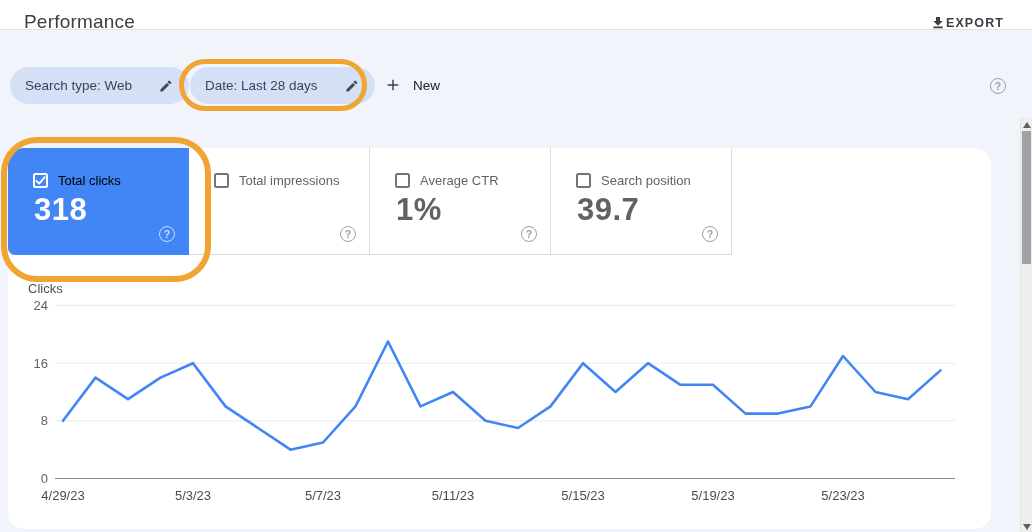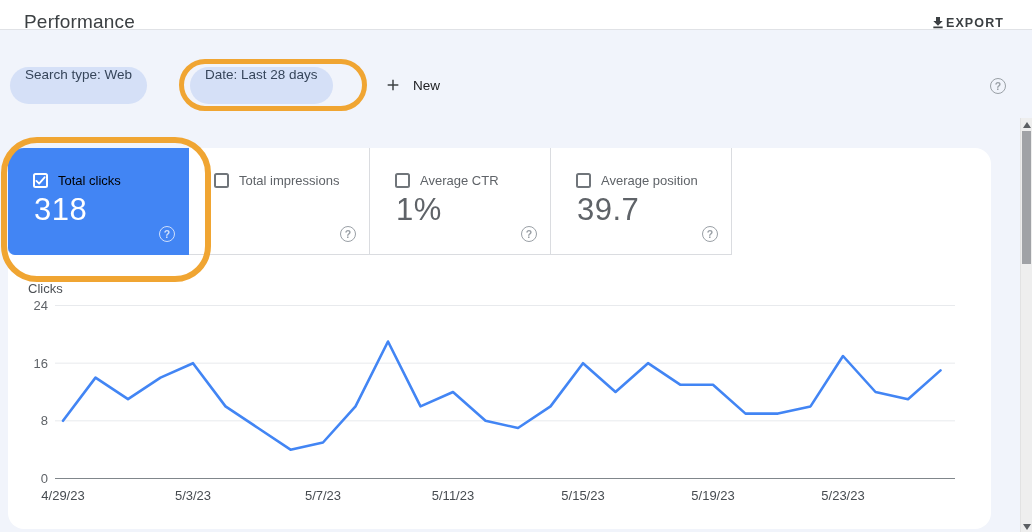--- a/index.html
+++ b/index.html
@@ -22,21 +22,21 @@
     cursor:pointer; height:28px;
   }
   .export-btn span {
     font-size:12.5px; font-weight:700; letter-spacing:1.1px; color:#3c4043;
   }
   
   .filter-bar { position:absolute; left:0; top:47px; width:1032px; height:100px; }
   .chip {
     position:absolute; top:20px; height:37px; border-radius:19px;
     background:#d5e0f7; display:flex; align-items:center; gap:26px;
-    padding:0 15px; cursor:pointer;flex-direction:column;
+    padding:0 15px; cursor:pointer;
   }
   .chip span { font-size:13.5px; font-weight:500; color:#36455a; }
   .chip-search { left:10px; }
   .chip-date  { left:190px; }
   .new-btn {
     position:absolute; left:385px; top:24px; display:flex; align-items:center;
     gap:12px; cursor:pointer; height:28px; background:none; border:none;
   }
   .new-btn span { font-size:13.5px; font-weight:500; color:#202124; }
   .last-updated {
@@ -57,21 +57,21 @@
   .metrics-row { position:absolute; left:0; top:0; height:107px; width:100%; display:flex; }
   .card {
     width:181px; height:107px; position:relative; border-right:1px solid #dadce0;
     border-bottom:1px solid #dadce0; cursor:pointer; background:#fff;
   }
   .card-head {
     position:absolute; left:25px; top:25px; display:flex; align-items:center; gap:10px;
   }
   .card-label { font-size:13px; font-weight:500; color:#5f6368; white-space:nowrap; }
   .card-value {
-    position:absolute; left:26px; top:44px; font-size:31px; font-weight:400;
+    position:absolute; left:26px; top:44px; font-size:31px; font-weight:700;
     color:#5f6368; letter-spacing:.5px;
   }
   .card .help { position:absolute; right:13px; bottom:12px; }
   .card-selected {
     background:#4285f4; border-color:#4285f4;
     border-radius:16px 0 0 7px;
   }
   .card-selected .card-label { color:#000000; }
   .card-selected .card-value { color:#ffffff; }
   .card-selected .help { border-color:#cfdffb; color:#cfdffb; }
@@ -182,21 +182,21 @@
         <span class="checkbox"></span>
         <span class="card-label">Average CTR</span>
       </div>
       <div class="card-value">1%</div>
       <span class="help">?</span>
     </div>
 
     <div class="card">
       <div class="card-head">
         <span class="checkbox"></span>
-        <span class="card-label">Average position</span>
+        <span class="card-label">Search position</span>
       </div>
       <div class="card-value">39.7</div>
       <span class="help">?</span>
     </div>
 
   </div>
 </div>
 
 <div class="chart-title">Clicks</div>
 <svg id="chart-svg" width="1012" height="262" viewBox="0 0 1012 262">

